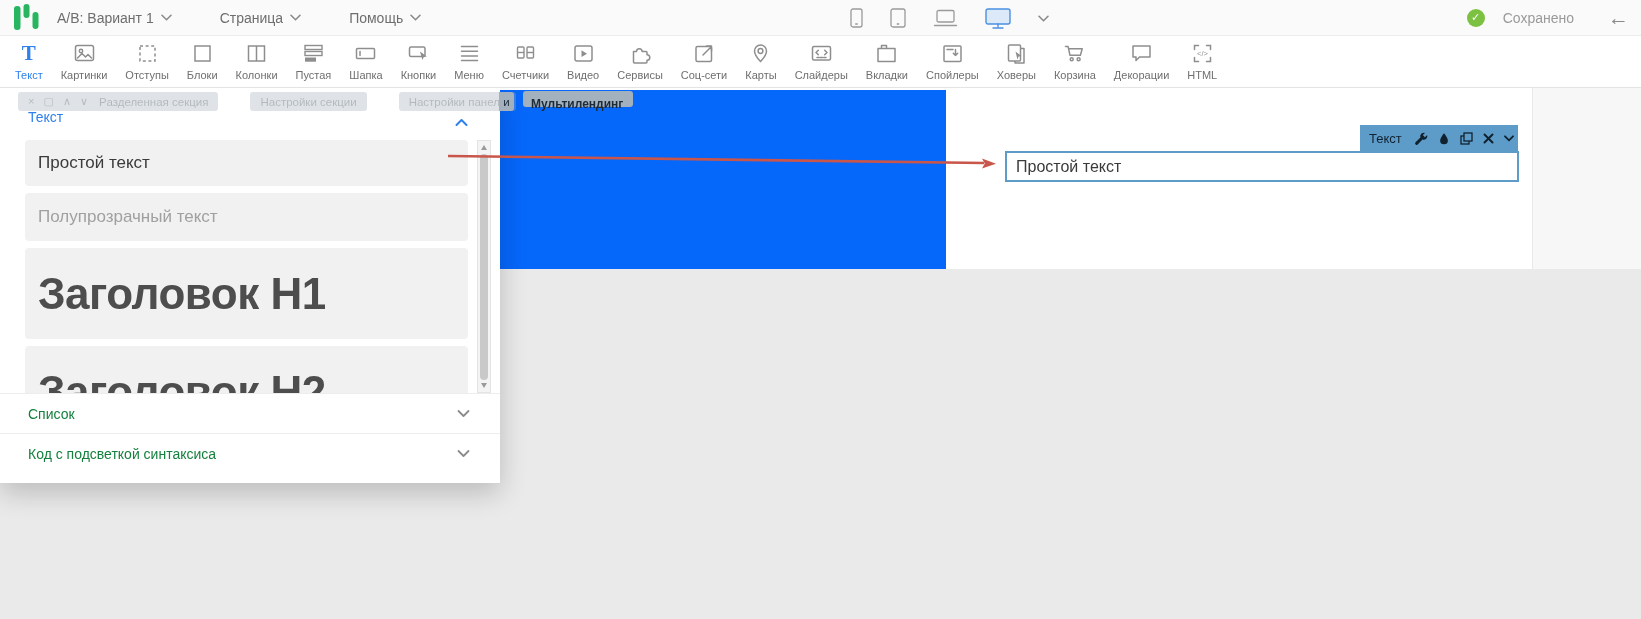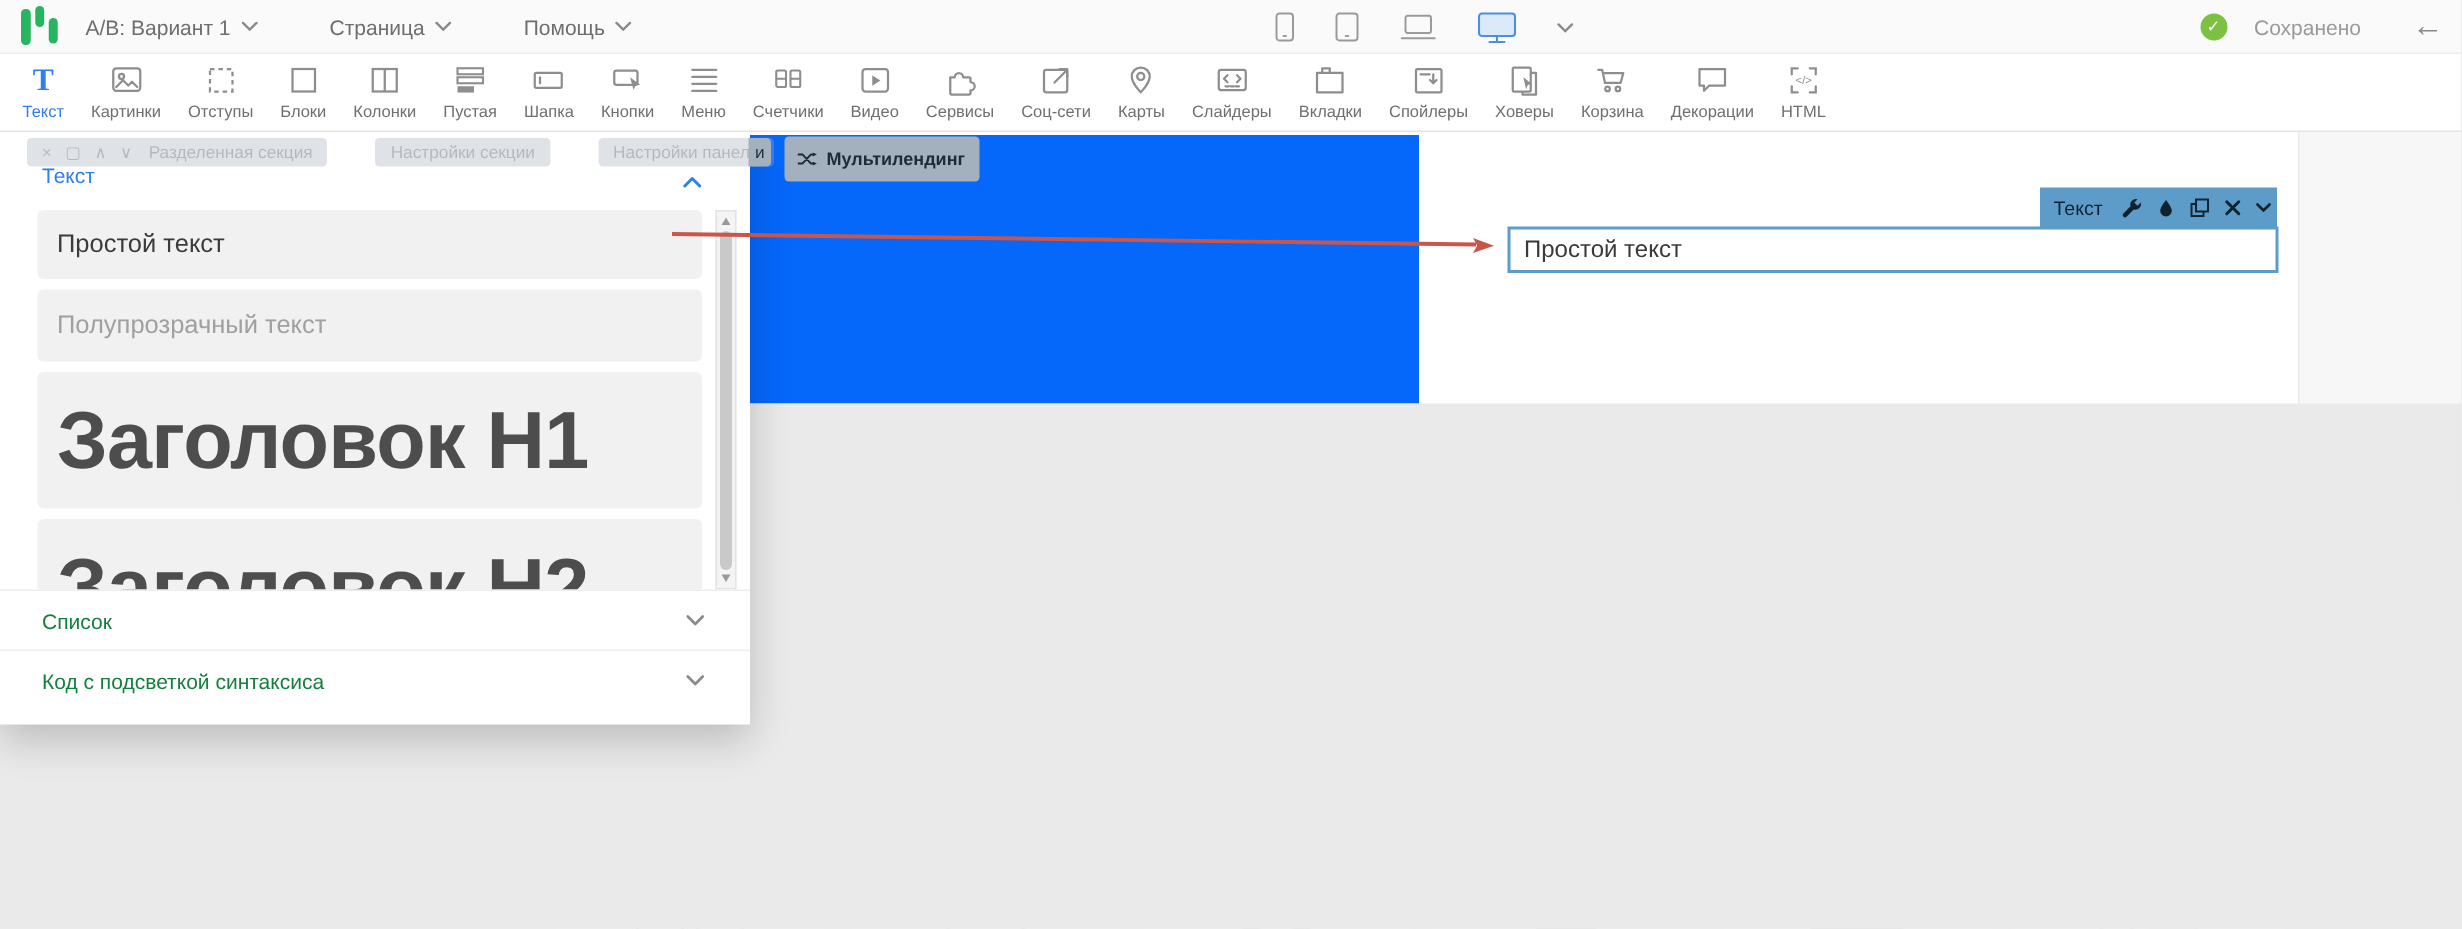--- a/index.html
+++ b/index.html
@@ -34,23 +34,23 @@
                border-left:1px solid #e9e9e9;box-sizing:border-box;z-index:0;}
   .tplarea{position:absolute;left:0;right:0;top:181px;bottom:0;background:#eaeaea;z-index:1;}
   
   .ghostbar{position:absolute;left:18px;top:4px;display:flex;gap:32px;opacity:.33;z-index:22;}
   .gbadge{height:19px;background:#9fadbc;border-radius:3px;display:flex;align-items:center;gap:8px;
           padding:0 10px;font-size:11.5px;color:#1d2c3a;white-space:nowrap;cursor:pointer;}
   .gicons{letter-spacing:3px;font-size:11px;}
   .badge-tail{position:absolute;left:499px;top:4px;width:15px;height:19px;background:#a3b1bf;
               border-radius:0 3px 3px 0;color:#22313f;font-size:11.5px;display:flex;align-items:center;
               justify-content:center;z-index:23;cursor:pointer;}
-  .mlbadge{position:absolute;left:523px;top:3px;height:30px;background:#a3b1bf;border-radius:3px;
+  .mlbadge{position:absolute;left:523px;top:3px;height:16px;background:#a3b1bf;border-radius:3px;
            display:flex;align-items:center;gap:6px;padding:0 10px 0 8px;font-size:12px;font-weight:700;
-           color:#1d2b39;z-index:3;cursor:pointer;}
+           color:#1d2b39;z-index:3;cursor:pointer;flex-direction:column;}
   
   .eltoolbar{position:absolute;left:1360px;top:37px;width:158px;height:27px;background:#5d9cc9;
              display:flex;align-items:center;gap:10px;padding:0 9px;box-sizing:border-box;z-index:5;}
   .eltoolbar .etlabel{font-size:13px;color:#10222e;margin-right:2px;}
   .etbtn{display:flex;align-items:center;cursor:pointer;}
   .textel{position:absolute;left:1005px;top:63px;width:514px;height:31px;background:#fff;
           border:2px solid #5d9cc9;box-sizing:border-box;display:flex;align-items:center;
           padding-left:9px;font-size:16px;color:#3a3a3a;z-index:4;cursor:text;}
   .arrow-svg{position:absolute;left:440px;top:60px;z-index:30;pointer-events:none;}
   
@@ -61,21 +61,21 @@
   
   .panel{position:absolute;left:0;top:0;width:500px;height:395px;background:#fff;z-index:20;
          box-shadow:0 10px 26px rgba(0,0,0,.20);}
   .ptitle{position:absolute;left:28px;top:21px;font-size:14px;color:#2f80ed;}
   .pchev{position:absolute;right:32px;top:25px;cursor:pointer;}
   .plist{position:absolute;left:0;top:52px;width:100%;height:253px;overflow:hidden;}
   .pitem{position:absolute;left:25px;width:443px;background:#f1f1f1;border-radius:4px;display:flex;
          align-items:center;padding-left:13px;box-sizing:border-box;cursor:pointer;}
   .pi-plain{top:0;height:46px;font-size:17px;color:#3b3b3b;}
   .pi-transl{top:53px;height:48px;font-size:17px;color:#a0a0a0;}
-  .pi-h{font-size:54px;font-weight:700;color:#4d4d4d;letter-spacing:-.5px;overflow:hidden;white-space:nowrap;}
+  .pi-h{font-size:44px;font-weight:700;color:#4d4d4d;letter-spacing:-.5px;overflow:hidden;white-space:nowrap;}
   .pi-h1{top:108px;height:91px;}
   .pi-h2{top:206px;height:91px;}
   .pscroll{position:absolute;right:9px;top:0;width:14px;height:253px;background:#f4f4f4;
            border:1px solid #e3e3e3;box-sizing:border-box;cursor:pointer;}
   .pthumb{position:absolute;left:2px;top:13px;width:8px;height:226px;background:#c9c9c9;border-radius:4px;cursor:grab;}
   .sarr{position:absolute;left:3px;width:0;height:0;border-left:3.5px solid transparent;border-right:3.5px solid transparent;}
   .sarr.up{top:4px;border-bottom:5px solid #9a9a9a;}
   .sarr.dn{bottom:4px;border-top:5px solid #9a9a9a;}
   .paccord{position:absolute;left:0;width:100%;height:40px;border-top:1px solid #ededed;display:flex;
            align-items:center;justify-content:space-between;padding:0 30px 0 28px;box-sizing:border-box;

